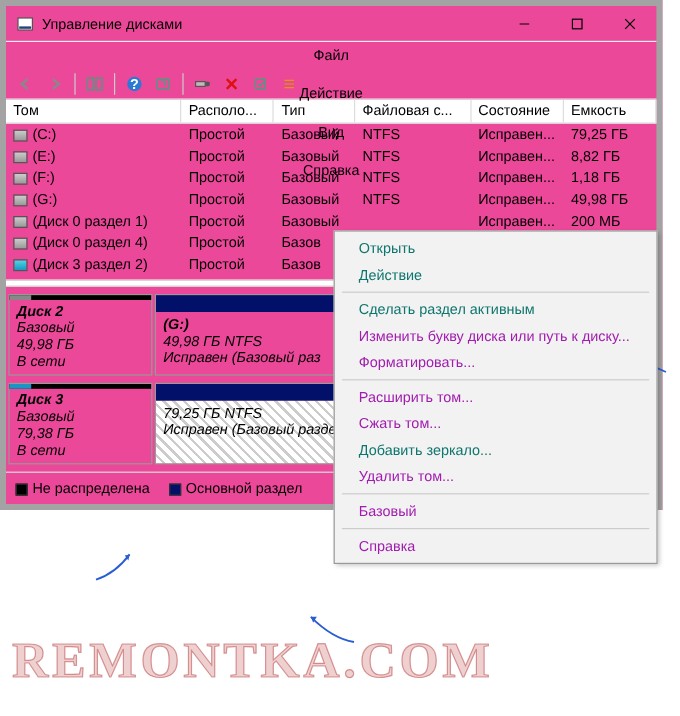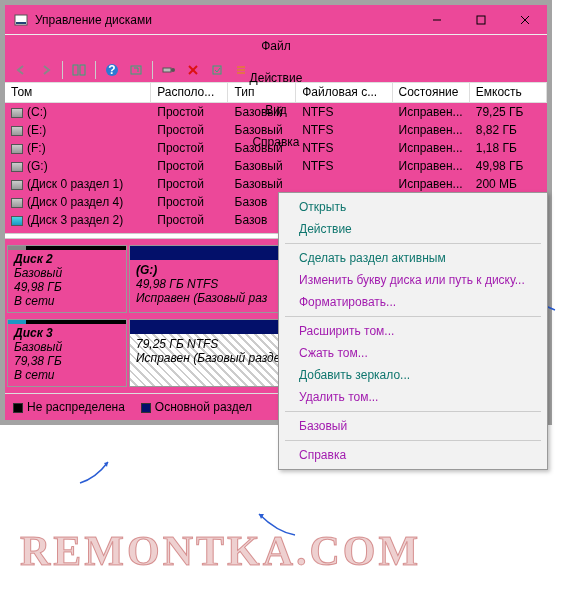--- a/index.html
+++ b/index.html
@@ -36,21 +36,21 @@
 .disk .part.hatch .body { background:repeating-linear-gradient(45deg,#fff,#fff 4px,#ccc 4px,#ccc 6px); }
 .legend { padding:6px 8px; display:flex; gap:16px; align-items:center; border-top:1px solid #ddd; }
 .lsw { width:10px; height:10px; display:inline-block; margin-right:4px; vertical-align:middle; border:1px solid #333; }
 .lsw.black{background:#000;} .lsw.navy{background:#03106a;}
 .ctxmenu { position:absolute; left:278px; top:192px; width:270px; background:#f2f2f2; border:1px solid #999; box-shadow:2px 2px 4px rgba(0,0,0,.25); padding:3px 0; z-index:10; }
 .ctxmenu .mi { padding:4px 20px; color:#0f766e; cursor:default; }
 .ctxmenu .mi.enabled { color:#a21caf; cursor:pointer; }
 .ctxmenu .msep { height:1px; background:#ccc; margin:3px 6px; }
 .arrow { position:absolute; pointer-events:none; }
 .arrow svg { overflow:visible; }
-.watermark { position:absolute; left:20px; bottom:22px; font-family:Georgia,serif; font-size:42px; letter-spacing:3px; font-weight:bold;
+.watermark { position:absolute; left:10px; bottom:22px; font-family:Georgia,serif; font-size:42px; letter-spacing:3px; font-weight:bold;
   color:rgba(176,41,41,0.22); -webkit-text-stroke:1px rgba(176,41,41,.45); }
 </style>
 </head>
 <body>
 
 <div class="window">
 
   <div class="titlebar">
     <span class="icon">
       <svg width="16" height="16">

